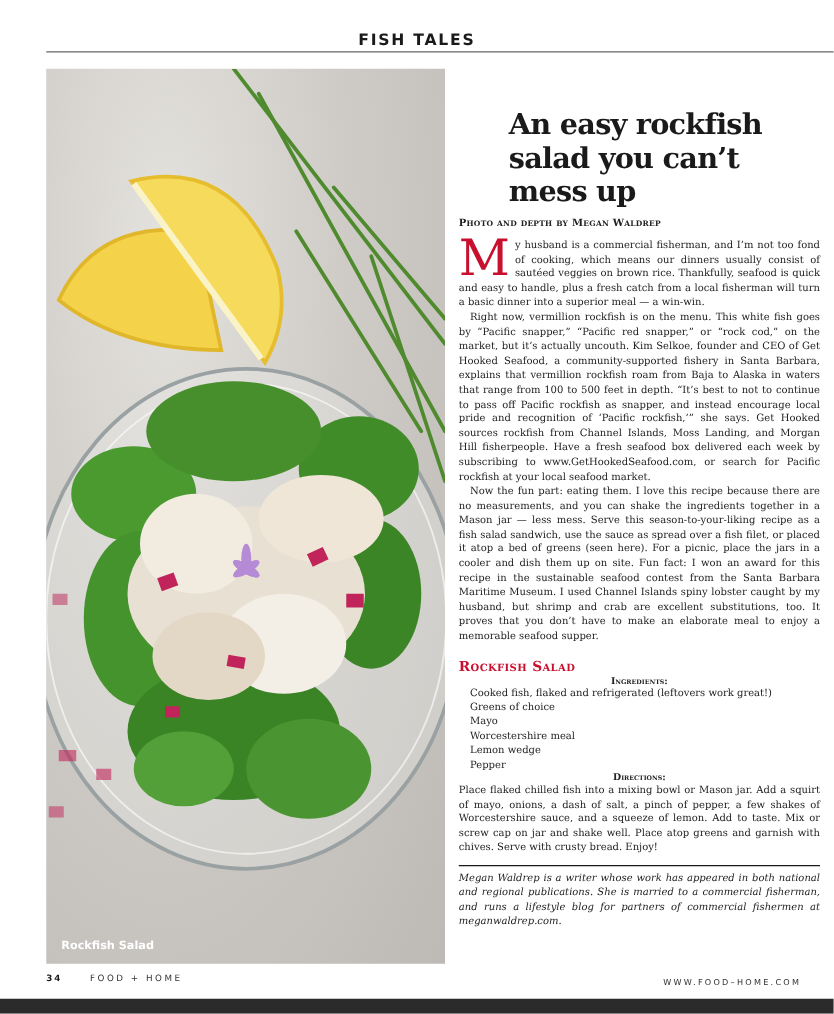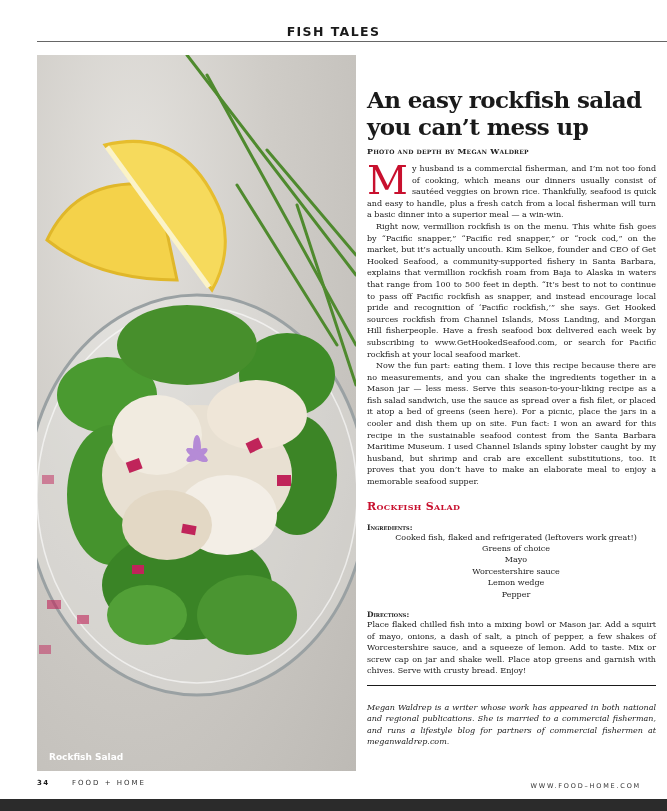--- a/index.html
+++ b/index.html
@@ -19,44 +19,44 @@
     background: radial-gradient(ellipse at 30% 20%, #e4e2de 0%, #cfccc7 45%, #bdbab5 100%);
   }
   .photo svg { position: absolute; left: 0; top: 0; }
   .photo-caption {
     position: absolute; left: 12px; bottom: 9px;
     font-family: "DejaVu Sans", sans-serif; font-weight: bold; font-size: 9px; color: #ffffff;
   }
 
   
   .article { position: absolute; left: 367px; top: 86px; width: 289px; }
-  .headline { font-family: "DejaVu Serif", serif; font-size: 23px; line-height: 27px; color: #1a1a1a; letter-spacing: -0.6px; }
+  .headline { font-family: "DejaVu Serif", serif; font-size: 23px; line-height: 27px; color: #1a1a1a; letter-spacing: -0.6px; margin-left: 40px; }
   .byline {
     margin-top: 6px; font-size: 8px; font-weight: bold; font-variant: small-caps;
     letter-spacing: 0.2px; color: #222;
   }
   .body-text { margin-top: 7px; font-size: 8px; line-height: 11.6px; text-align: justify; color: #222; }
   .body-text p { text-indent: 9px; }
   .body-text p.first { text-indent: 0; }
   .dropcap {
     float: left; font-size: 40px; line-height: 33px; color: #c8102e; margin: 1px 4px 0 0;
     font-family: "DejaVu Serif", serif;
   }
   .recipe-title {
     margin-top: 12px; font-size: 11px; font-weight: bold; font-variant: small-caps;
     color: #c8102e; letter-spacing: 0.3px;
   }
   .section-label {
-    margin-top: 10px; font-size: 7.5px; font-weight: bold; font-variant: small-caps; color: #222;
+    font-size: 7.5px; font-weight: bold; font-variant: small-caps; color: #222; text-align: center;
   }
-  .ingredients { list-style: none; padding-left: 9px; font-size: 8px; line-height: 11.4px; color: #222; text-align: center; }
+  .ingredients { list-style: none; padding-left: 9px; font-size: 8px; line-height: 11.4px; color: #222; }
   .directions { font-size: 8px; line-height: 11.6px; text-align: justify; color: #222; }
   .bio-rule { margin-top: 8px; height: 1px; background: #1a1a1a; }
   .bio {
-    margin-top: 16px; font-size: 8px; line-height: 11.4px; font-style: italic; text-align: justify; color: #222;
+    margin-top: 4px; font-size: 8px; line-height: 11.4px; font-style: italic; text-align: justify; color: #222;
   }
 
   .footer-page { position: absolute; left: 37px; top: 779px; font-family: "DejaVu Sans", sans-serif; font-weight: bold; font-size: 7px; letter-spacing: 1.5px; }
   .footer-mag { position: absolute; left: 72px; top: 779px; font-family: "DejaVu Sans", sans-serif; font-size: 7px; letter-spacing: 2px; color: #333; }
   .footer-url { position: absolute; right: 26px; top: 782px; font-family: "DejaVu Sans", sans-serif; font-size: 6.5px; letter-spacing: 1.8px; color: #333; }
   .bottom-bar { position: absolute; left: 0; bottom: 0; width: 667px; height: 12px; background: #2b2b2b; }
 </style>
 </head>
 <body>
 
@@ -134,21 +134,21 @@
     <p>Now the fun part: eating them. I love this recipe because there are no measurements, and you can shake the ingredients together in a Mason jar — less mess. Serve this season-to-your-liking recipe as a fish salad sandwich, use the sauce as spread over a fish filet, or placed it atop a bed of greens (seen here). For a picnic, place the jars in a cooler and dish them up on site. Fun fact: I won an award for this recipe in the sustainable seafood contest from the Santa Barbara Maritime Museum. I used Channel Islands spiny lobster caught by my husband, but shrimp and crab are excellent substitutions, too. It proves that you don’t have to make an elaborate meal to enjoy a memorable seafood supper.</p>
   </div>
 
   <div class="recipe-title">Rockfish Salad</div>
 
   <div class="section-label">Ingredients:</div>
   <ul class="ingredients">
     <li>Cooked fish, flaked and refrigerated (leftovers work great!)</li>
     <li>Greens of choice</li>
     <li>Mayo</li>
-    <li>Worcestershire sauce</li>
+    <li>Worcestershire meal</li>
     <li>Lemon wedge</li>
     <li>Pepper</li>
   </ul>
 
   <div class="section-label">Directions:</div>
   <p class="directions">Place flaked chilled fish into a mixing bowl or Mason jar. Add a squirt of mayo, onions, a dash of salt, a pinch of pepper, a few shakes of Worcestershire sauce, and a squeeze of lemon. Add to taste. Mix or screw cap on jar and shake well. Place atop greens and garnish with chives. Serve with crusty bread. Enjoy!</p>
 
   <div class="bio-rule"></div>
   <p class="bio">Megan Waldrep is a writer whose work has appeared in both national and regional publications. She is married to a commercial fisherman, and runs a lifestyle blog for partners of commercial fishermen at meganwaldrep.com.</p>
 </div>

